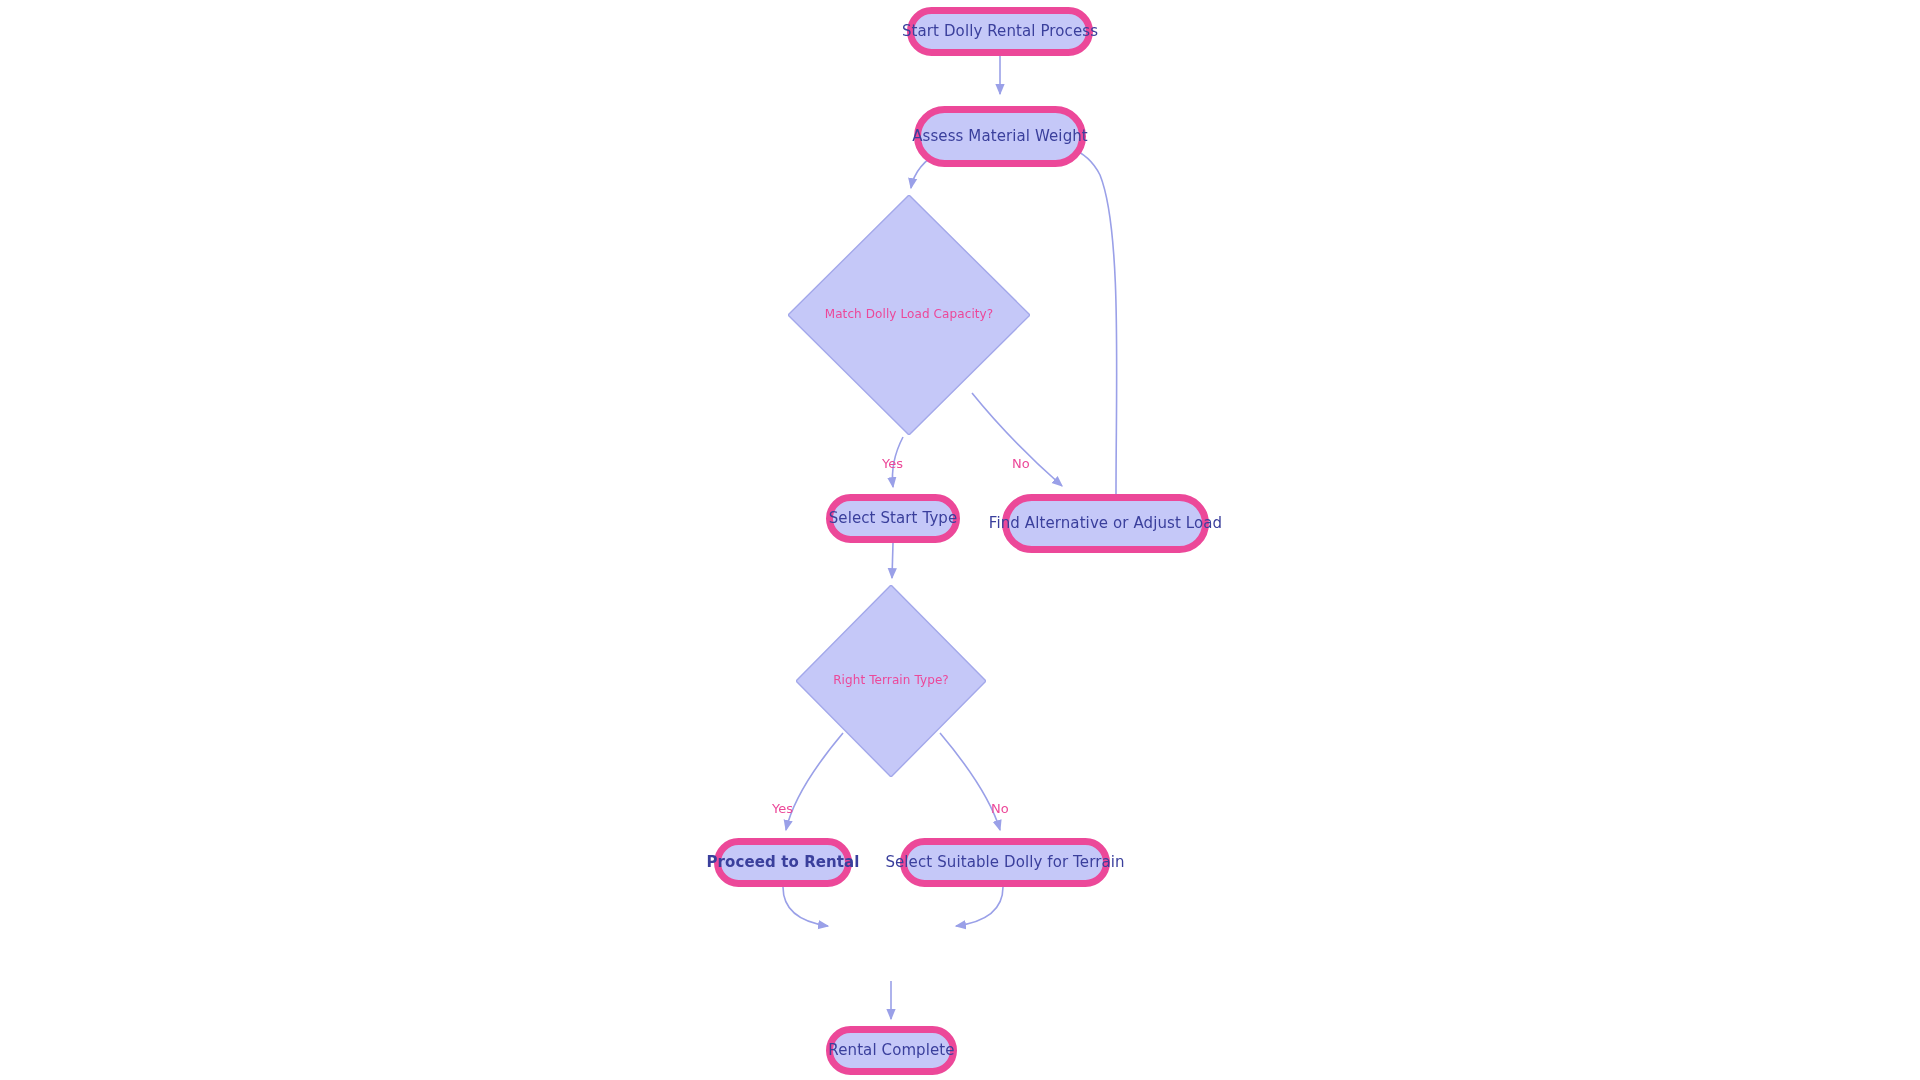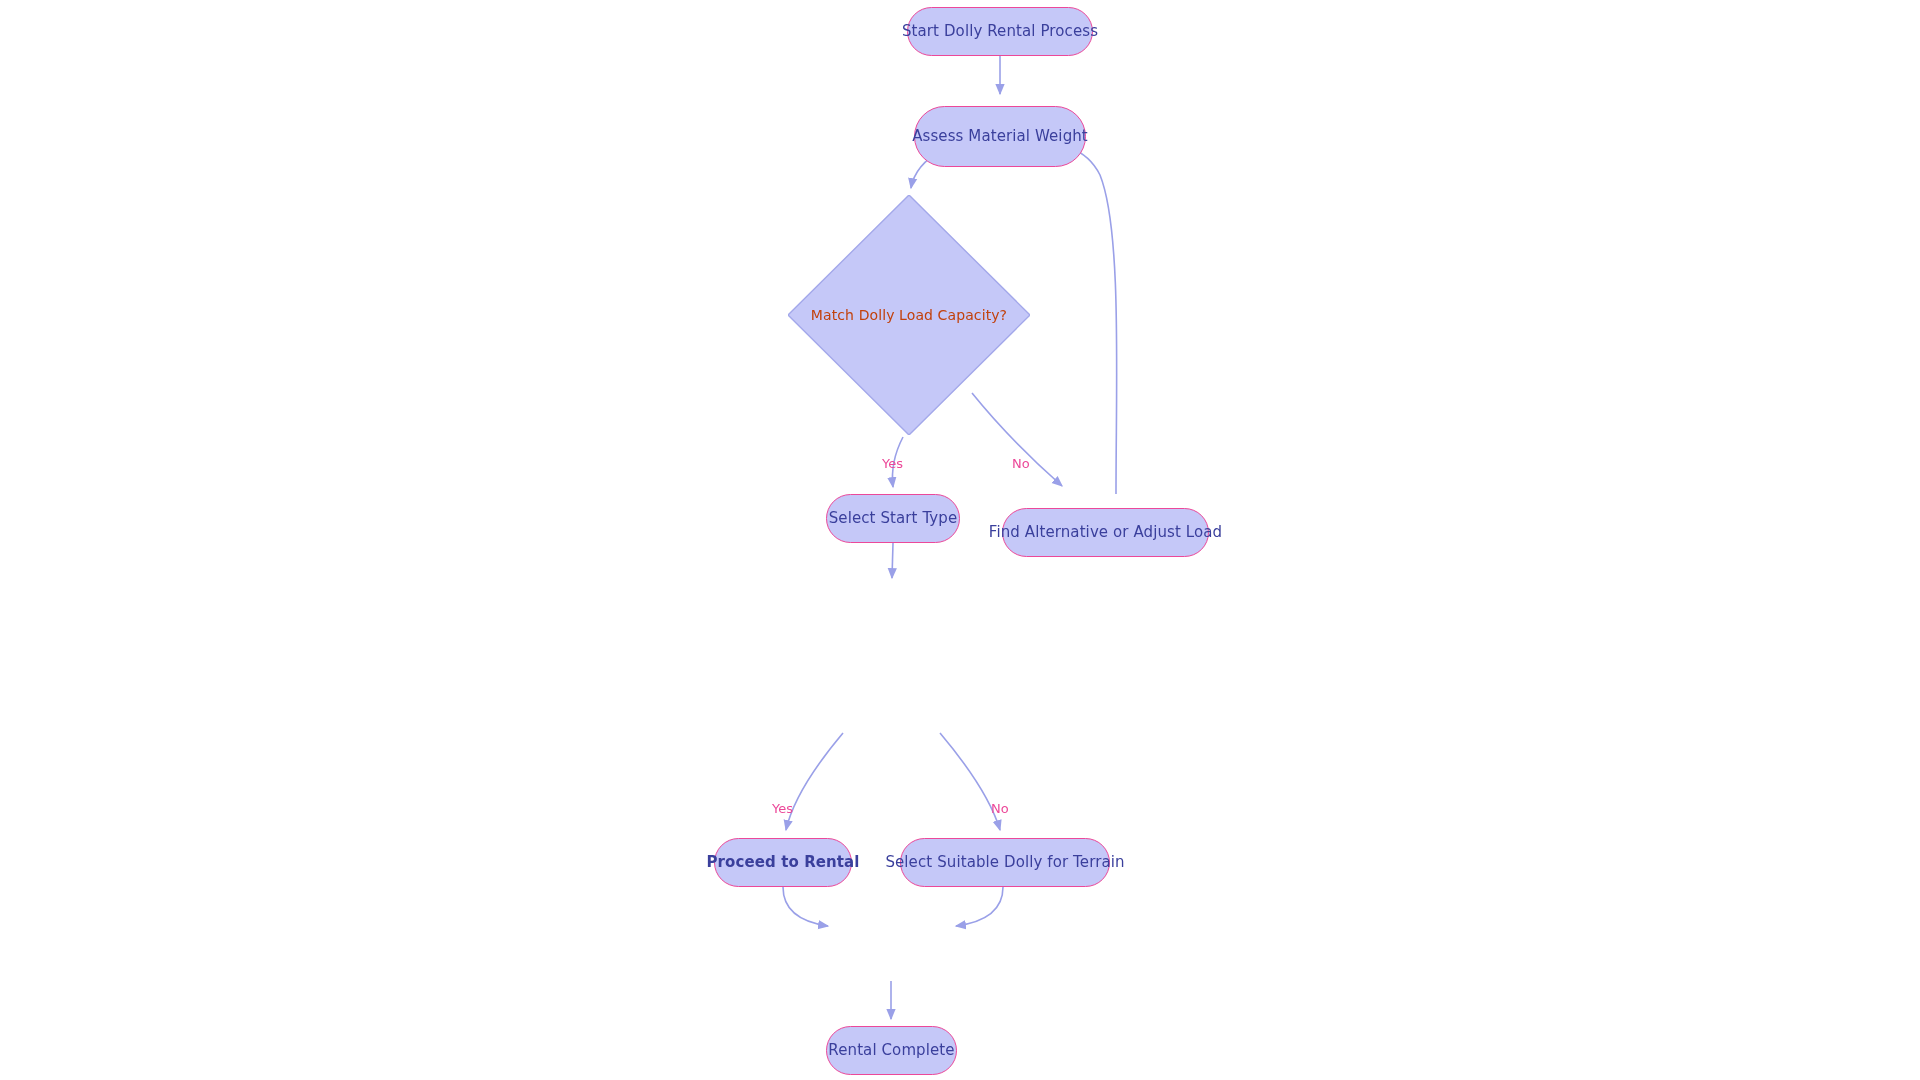--- a/index.html
+++ b/index.html
@@ -35,39 +35,39 @@
     text-align: center;
     color: #3a3f9c;
     font-size: 15px;
     font-weight: 400;
     letter-spacing: 0.1px;
     line-height: 1.15;
     white-space: nowrap;
   }
   .node.rounded {
     background: #c5c8f8;
-    border: 1px solid #ec4899;
+    border: 7px solid #ec4899;
     border-radius: 999px;
   }
   .node.decision {
     background: transparent;
     border: none;
   }
   .diamond-shape {
     position: absolute;
     left: 0;
     top: 0;
     width: 100%;
     height: 100%;
   }
   .decision-label {
     position: relative;
     z-index: 2;
-    color: #c2410c;
-    font-size: 14px;
+    color: #ec4899;
+    font-size: 12px;
     white-space: nowrap;
   }
   .edge-label {
     position: absolute;
     color: #ec4899;
     font-size: 13px;
     font-weight: 400;
     background: transparent;
     white-space: nowrap;
     z-index: 3;
@@ -120,24 +120,30 @@
     <svg class="diamond-shape" viewBox="0 0 242 240" preserveAspectRatio="none">
       <polygon points="121,0 242,120 121,240 0,120" fill="#c5c8f8" stroke="#a3a8ea" stroke-width="1.4"></polygon>
     </svg>
     <span class="decision-label">Match Dolly Load Capacity?</span>
   </div>
 
   <div class="node rounded" style="left:826px;top:494px;width:134px;height:49px;">
     <span>Select Start Type</span>
   </div>
 
-  <div class="node rounded" style="left:1002px;top:494px;width:207px;height:49px;margin-top:14px;">
+  <div class="node rounded" style="left:1002px;top:494px;width:207px;height:59px;">
     <span>Find Alternative or Adjust Load</span>
   </div>
 
+  <div class="node decision" style="left:796px;top:585px;width:190px;height:192px;">
+    <svg class="diamond-shape" viewBox="0 0 190 192" preserveAspectRatio="none">
+      <polygon points="95,0 190,96 95,192 0,96" fill="#c5c8f8" stroke="#a3a8ea" stroke-width="1.4"></polygon>
+    </svg>
+    <span class="decision-label">Right Terrain Type?</span>
+  </div>
 
   <div class="node rounded" style="left:714px;top:838px;width:138px;height:49px;font-weight:bold;">
     <span>Proceed to Rental</span>
   </div>
 
   <div class="node rounded" style="left:900px;top:838px;width:210px;height:49px;text-align:right;">
     <span>Select Suitable Dolly for Terrain</span>
   </div>
 
 

